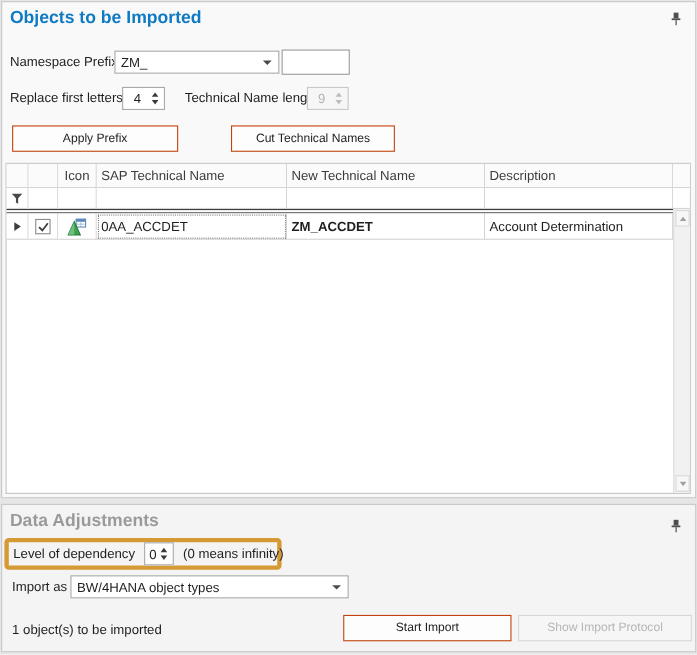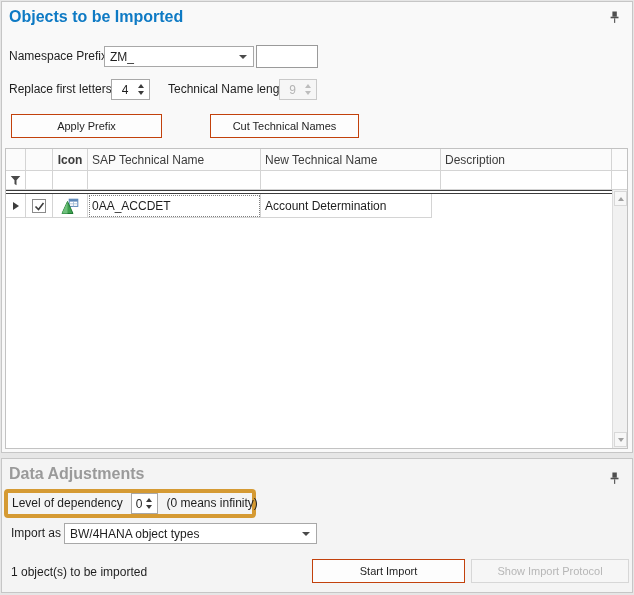--- a/index.html
+++ b/index.html
@@ -68,21 +68,21 @@
     white-space:nowrap; height:100%; background:#fff;
   }
   #grid-header { top:0; height:22px; }
   #grid-header .gcell { background:#fbfbfb; color:#3c3c3c; }
   #grid-filter { top:22px; height:19px; }
   #fixed-sep { position:absolute; top:41px; left:0; width:608px; height:4px;
     border-top:1px solid #3c3c3c; border-bottom:1px solid #3c3c3c; background:#fff; }
   #grid-datarow { top:45px; height:24px; }
   .c-ind { width:20px; justify-content:center; padding:0; }
   .c-chk { width:27px; justify-content:center; padding:0; }
-  .c-ico { width:35px; justify-content:center; padding:0;font-weight:bold; }
+  .c-ico { width:35px; justify-content:center; padding:0; }
   .c-sap { width:173px; }
   .c-new { width:180px; }
   .c-desc{ width:171px; }
   .c-pad { width:15px; border-right:none; }
   .row-arrow { width:0; height:0; border-top:4px solid transparent; border-bottom:4px solid transparent; border-left:6px solid #3c3c3c; }
   .checkbox { width:14px; height:14px; background:#fff; border:1px solid #8a8a8a; position:relative; }
   .checkbox svg { position:absolute; left:1px; top:2px; }
   .cell-focused { outline:1px dotted #808080; outline-offset:-2px; font-weight:normal; }
   .bold { font-weight:bold; }
 
@@ -186,20 +186,21 @@
         <svg width="18" height="18" viewBox="0 0 18 18">
           <rect x="8.2" y="2.2" width="8.6" height="7.2" fill="#ffffff" stroke="#5b87b8" stroke-width="1"></rect>
           <rect x="8.2" y="2.2" width="8.6" height="2.4" fill="#5b87b8"></rect>
           <line x1="8.2" y1="6.8" x2="16.8" y2="6.8" stroke="#9db8d4" stroke-width="0.8"></line>
           <line x1="12.5" y1="4.6" x2="12.5" y2="9.4" stroke="#9db8d4" stroke-width="0.8"></line>
           <polygon points="6.5,4.5 12,16.5 1,16.5" fill="#3fa14f" stroke="#1f7a33" stroke-width="1"></polygon>
           <polygon points="6.5,4.5 6.5,16.5 1,16.5" fill="#6fc07c" stroke="none"></polygon>
         </svg>
       </div>
       <div class="gcell c-sap cell-focused">0AA_ACCDET</div>
+      <div class="gcell c-new bold">ZM_ACCDET</div>
       <div class="gcell c-desc">Account Determination</div>
       <div class="gcell c-pad" style="border-bottom:none;"></div>
     </div>
 
     <div id="vscroll">
       <div class="sb-btn sb-up">
           <span class="sb-tri-up"></span>
         </div>
       <div class="sb-btn sb-down">
           <span class="sb-tri-dn"></span>

